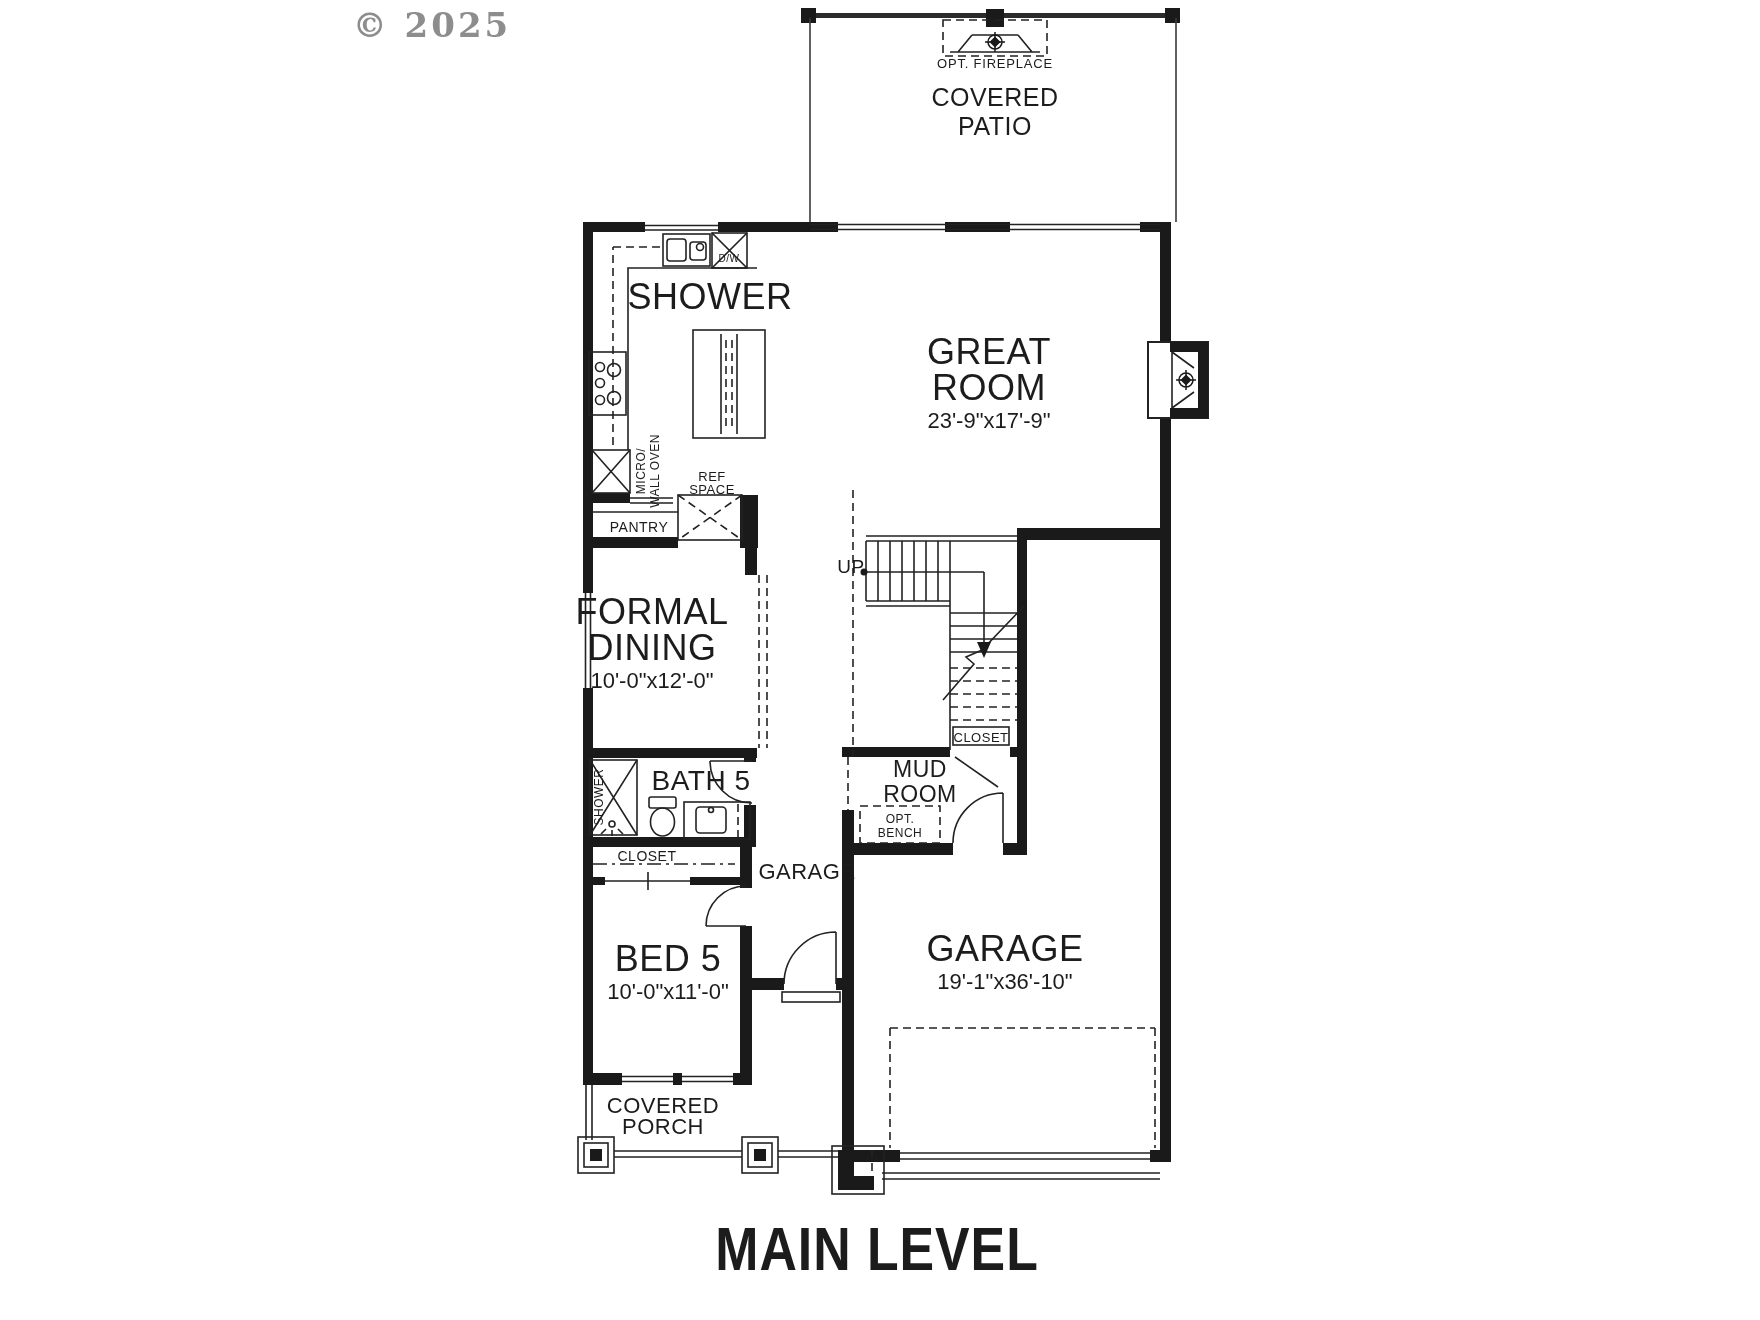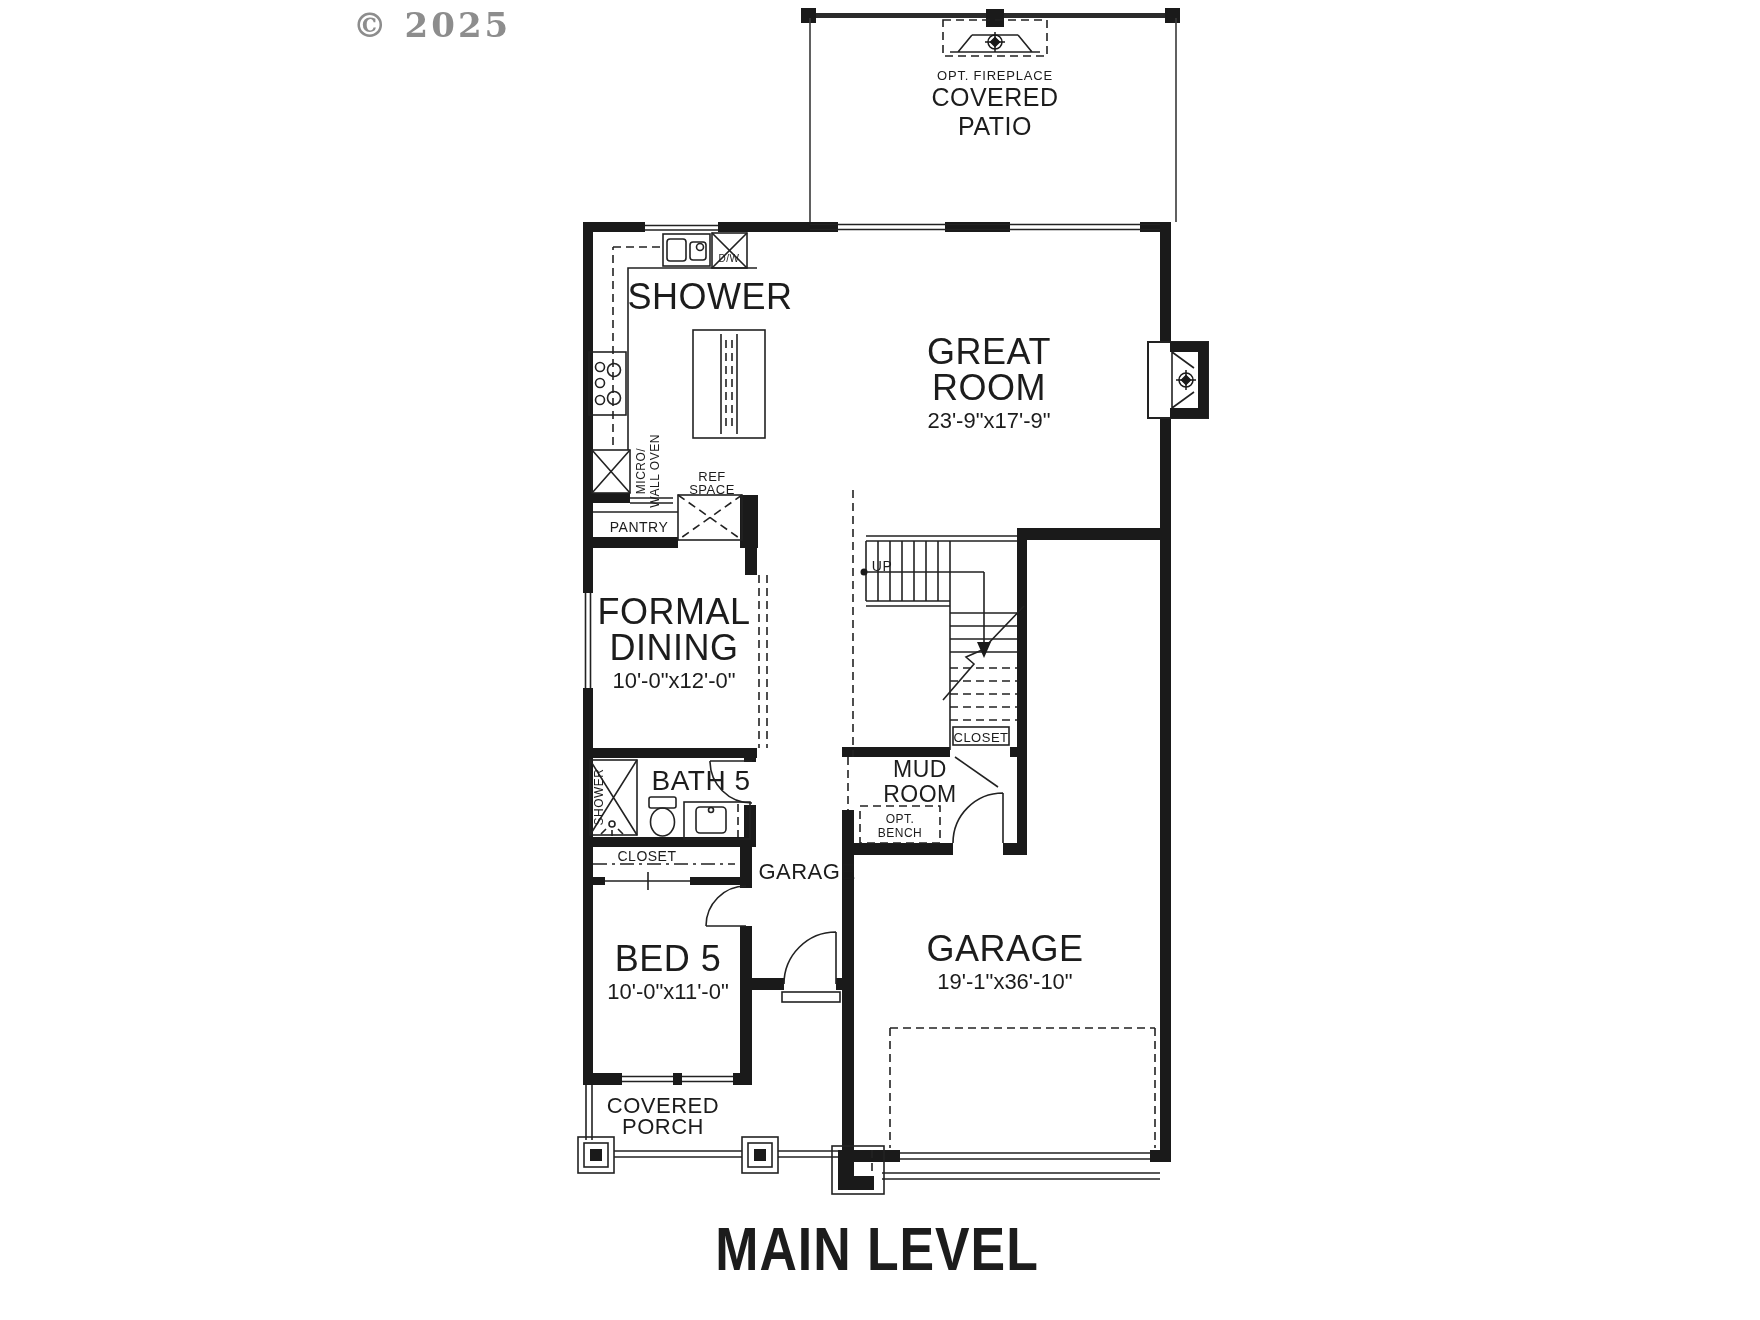--- a/index.html
+++ b/index.html
@@ -7,21 +7,21 @@
           font-family:"Liberation Sans",sans-serif;color:#1c1c1c;}
   svg{position:absolute;left:0;top:0;}
   .lbl{position:absolute;transform:translate(-50%,-50%);text-align:center;white-space:nowrap;
        color:#1c1c1c;letter-spacing:.5px;line-height:1.0;}
   .fs-big{font-size:36px;line-height:36px;}
   .fs-dim{font-size:22px;line-height:30px;letter-spacing:0;}
   .fs-28{font-size:28px;}
   .fs-25{font-size:25px;line-height:29px;}
   .fs-23{font-size:23px;line-height:25px;}
   .fs-22{font-size:22px;line-height:21px;}
-  .fs-15{font-size:14px;margin-left:31px;}
+  .fs-15{font-size:19px;}
   .fs-14{font-size:14px;}
   .fs-13{font-size:13px;line-height:13px;}
   .fs-12{font-size:12px;line-height:14px;}
   .fs-10{font-size:10px;}
   .rot{transform:translate(-50%,-50%) rotate(-90deg);}
   .watermark{font-family:"DejaVu Serif","Liberation Serif",serif;font-weight:700;
              font-size:34px;color:#8d8d8d;letter-spacing:3px;}
   .title{font-size:54px;font-weight:700;letter-spacing:1px;
          transform:translate(-50%,-50%) scale(.96,1.12);}
 </style>
@@ -195,21 +195,21 @@
     </g>
     <g transform="translate(1186,380)" stroke="#1a1a1a" stroke-width="1.5">
       <circle r="7" fill="none"></circle>
       <path d="M-10,0 H10 M0,-10 V10"></path>
       <path d="M0,-4.5 L4.5,0 L0,4.5 L-4.5,0 Z" fill="#1a1a1a"></path>
     </g>
   </svg>
 
   <div class="lbl watermark" style="left:432px;top:25px;">© 2025</div>
 
-  <div class="lbl fs-13" style="left:995px;top:75px;letter-spacing:.8px;">OPT. FIREPLACE</div>
+  <div class="lbl fs-13" style="left:995px;top:63px;letter-spacing:.8px;">OPT. FIREPLACE</div>
 
   <div class="lbl fs-25" style="left:995px;top:112px;">
     <div>COVERED</div>
     <div>PATIO</div>
   </div>
 
   <div class="lbl fs-big" style="left:710px;top:297px;">SHOWER</div>
 
   <div class="lbl" style="left:957px;top:385px;margin-left:32px;">
     <div class="fs-big">GREAT</div>
@@ -224,21 +224,21 @@
     <div>WALL OVEN</div>
   </div>
 
   <div class="lbl fs-13" style="left:712px;top:483px;">
     <div>REF</div>
     <div>SPACE</div>
   </div>
 
   <div class="lbl fs-14" style="left:634px;top:527px;padding-left:10px;">PANTRY</div>
 
-  <div class="lbl" style="left:674px;top:645px;">
+  <div class="lbl" style="left:652px;top:645px;">
     <div class="fs-big">FORMAL</div>
     <div class="fs-big">DINING</div>
     <div class="fs-dim">10'-0"x12'-0"</div>
   </div>
 
   <div class="lbl fs-15" style="left:851px;top:566px;">UP</div>
 
   <div class="lbl fs-13" style="left:981px;top:737px;">CLOSET</div>
 
   <div class="lbl fs-23" style="left:920px;top:782px;">

